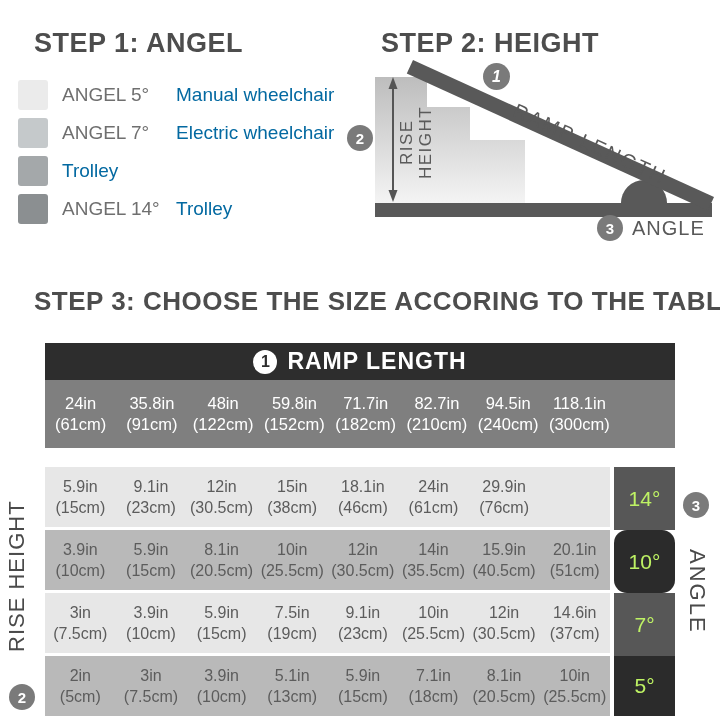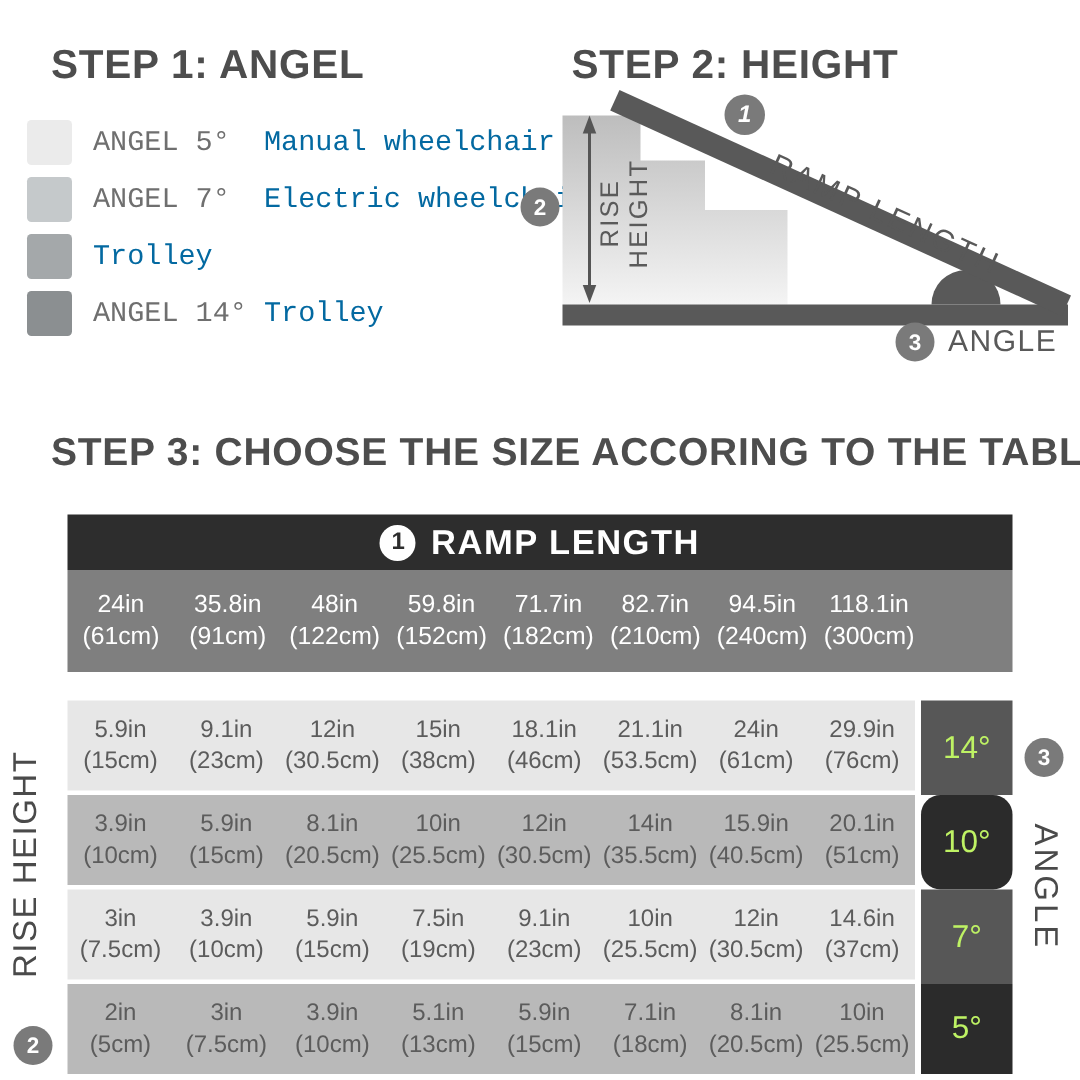--- a/index.html
+++ b/index.html
@@ -5,21 +5,21 @@
   html,body { margin:0; padding:0; }
   body { font-family: "Liberation Sans", sans-serif; background:#fff; }
   .canvas { position:relative; width:720px; height:720px; background:#ffffff; overflow:hidden; }
 
   .step-title { position:absolute; font-size:27px; font-weight:700; color:#4d4d4d; letter-spacing:0.5px; white-space:nowrap; }
   #step1-title { left:34px; top:28px; }
   #step2-title { left:352px; top:28px;margin-left:29px; }
   #step3-title { left:34px; top:286px; font-size:26px; }
 
   
-  .legend { position:absolute; left:18px; top:80px;font-family:Liberation Mono, monospace; }
+  .legend { position:absolute; left:18px; top:80px; }
   .legend-item { display:flex; align-items:center; height:30px; margin-bottom:8px; }
   .legend-swatch { width:30px; height:30px; border-radius:3px; margin-right:14px; flex:0 0 auto; }
   .legend-label { width:114px; font-size:19px; color:#6f6f6f; }
   .legend-desc { font-size:19px; color:#0369a1; white-space:nowrap; }
 
   
   .diagram { position:absolute; left:345px; top:55px; width:375px; height:192px; }
   .diagram svg { position:absolute; left:0; top:0; }
   .marker { border-radius:50%; background:#7a7a7a; color:#fff; display:flex; align-items:center; justify-content:center; font-weight:700; }
   .m26 { width:26px; height:26px; font-size:15px; }
@@ -171,24 +171,20 @@
         </div>
         <div class="data-cell">
           <div>15in</div>
           <div>(38cm)</div>
         </div>
         <div class="data-cell">
           <div>18.1in</div>
           <div>(46cm)</div>
         </div>
         <div class="data-cell">
-          <div>21.1in</div>
-          <div>(53.5cm)</div>
-        </div>
-        <div class="data-cell">
           <div>24in</div>
           <div>(61cm)</div>
         </div>
         <div class="data-cell">
           <div>29.9in</div>
           <div>(76cm)</div>
         </div>
       </div>
       <div class="data-row" style="background: rgb(185, 185, 185);">
         <div class="data-cell">

